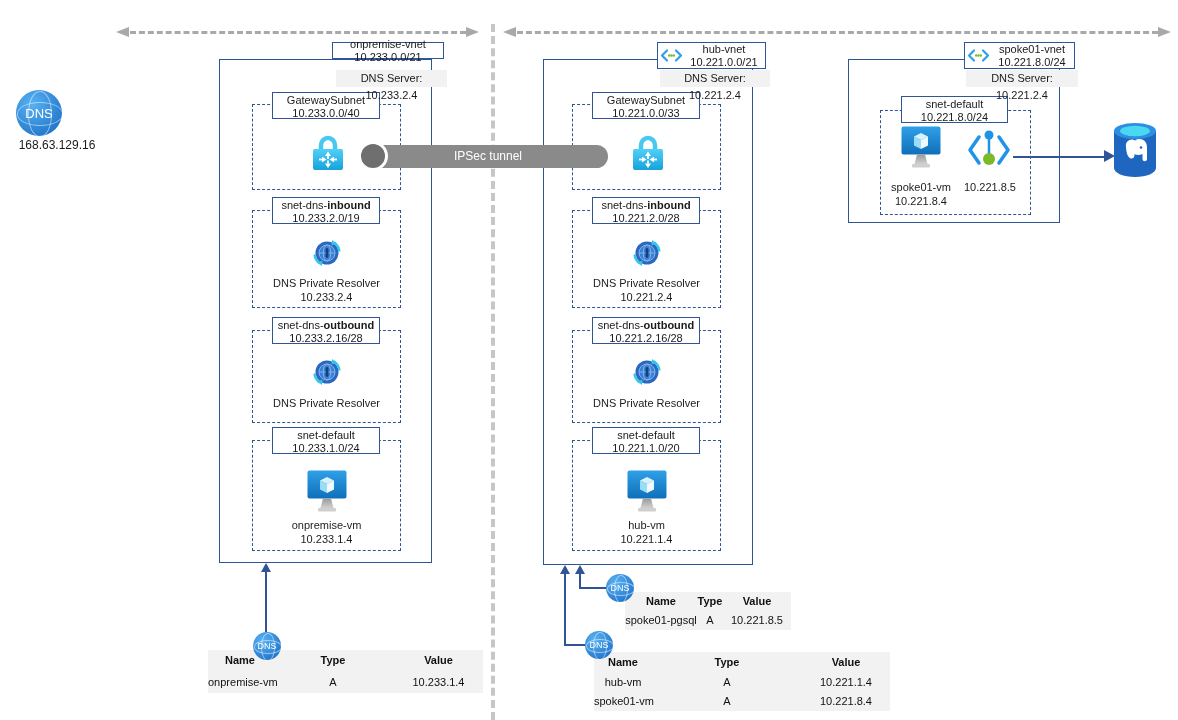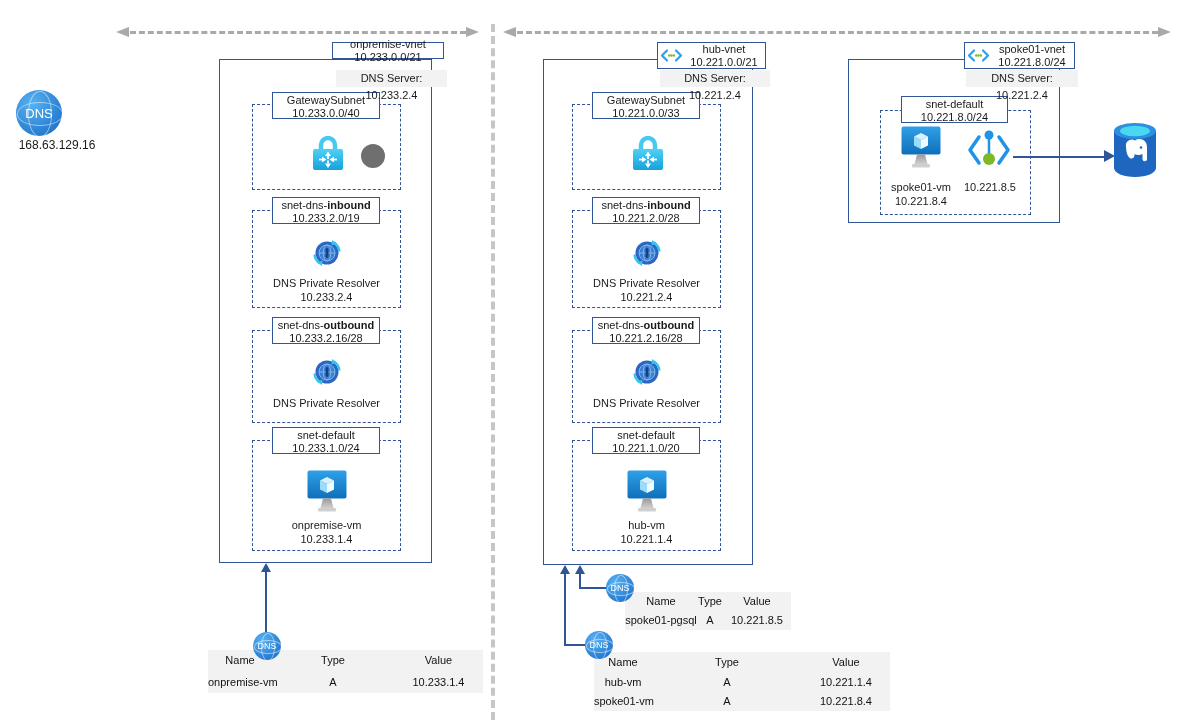--- a/index.html
+++ b/index.html
@@ -10,21 +10,21 @@
 .boundary{border:1.5px solid #2f5597}
 .snet{background:#fff;border:1.6px dashed #2f5597}
 .snetlabel{background:#fff;border:1.5px solid #2f5597;text-align:center;font-size:11px;line-height:12.5px;padding-top:1px;z-index:5}
 .vnetlabel{background:#fff;border:1.5px solid #2f5597;font-size:11px;line-height:12.5px;z-index:6;display:flex;align-items:center}
 .vnetlabel .txt{flex:1;text-align:center}
 .graybox{background:#f2f2f2;text-align:center;font-size:11px;z-index:6}
 .cap{text-align:center;font-size:11px;line-height:14px;color:#1c1c1c;z-index:4}
 .tbl{background:#f2f2f2;font-size:11px;color:#111;z-index:3}
 .tr{display:grid;align-items:center}
 .tr>div{text-align:center;white-space:nowrap}
-.th>div{font-weight:normal}
+.th>div{font-weight:bold}
 .vline{border-left:2px solid #2f5597;width:0;z-index:2}
 .hline{border-top:2px solid #2f5597;height:0;z-index:2}
 .tri-up{width:0;height:0;border-left:5px solid transparent;border-right:5px solid transparent;border-bottom:9px solid #2f5597;z-index:2}
 .tri-right-blue{width:0;height:0;border-top:6.5px solid transparent;border-bottom:6.5px solid transparent;border-left:11px solid #2f5597;z-index:2}
 .gdash{border-top:3.5px dashed #a9a9a9;height:0}
 .gtri-l{width:0;height:0;border-top:5.5px solid transparent;border-bottom:5.5px solid transparent;border-right:13px solid #a9a9a9}
 .gtri-r{width:0;height:0;border-top:5.5px solid transparent;border-bottom:5.5px solid transparent;border-left:13px solid #a9a9a9}
 .sep{border-left:4px dashed #c6c6c6;width:0}
 .dnsball{border-radius:50%;background:radial-gradient(circle at 35% 30%,#58b2f2,#1467c2);color:#fff;font-weight:normal;display:flex;align-items:center;justify-content:center;z-index:7;overflow:hidden}
 .dnsball::before{content:"";position:absolute;left:27%;top:3%;width:46%;height:94%;border:1px solid rgba(255,255,255,.5);border-radius:50%}
@@ -230,20 +230,21 @@
     <div>10.221.1.0/20</div>
   </div>
   <svg class="abs icon" style="left:627px;top:470px" width="40" height="46">
       <use href="#sym-vm"></use>
     </svg>
   <div class="abs cap" style="left:572px;top:518px;width:149px">
     <div>hub-vm</div>
     <div>10.221.1.4</div>
   </div>
 
+  <div class="abs pipe" style="left:368px;top:145px;width:240px;height:23px">IPSec tunnel</div>
   <div class="abs pipecap" style="left:358px;top:141px;width:30px;height:30px"></div>
 
   <div class="abs vnetlabel" style="left:964px;top:42px;width:111px;height:27px;padding-left:2px">
     <svg width="23" height="15">
         <use href="#sym-vnet"></use>
       </svg>
     <div class="txt">
       <div>spoke01-vnet</div>
       <div>10.221.8.0/24</div>
     </div>

